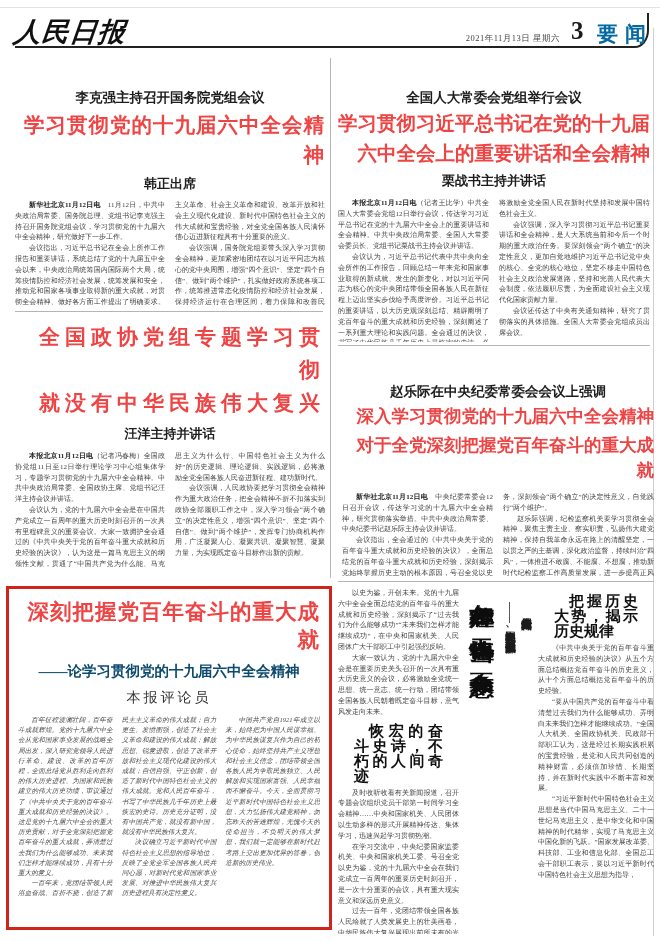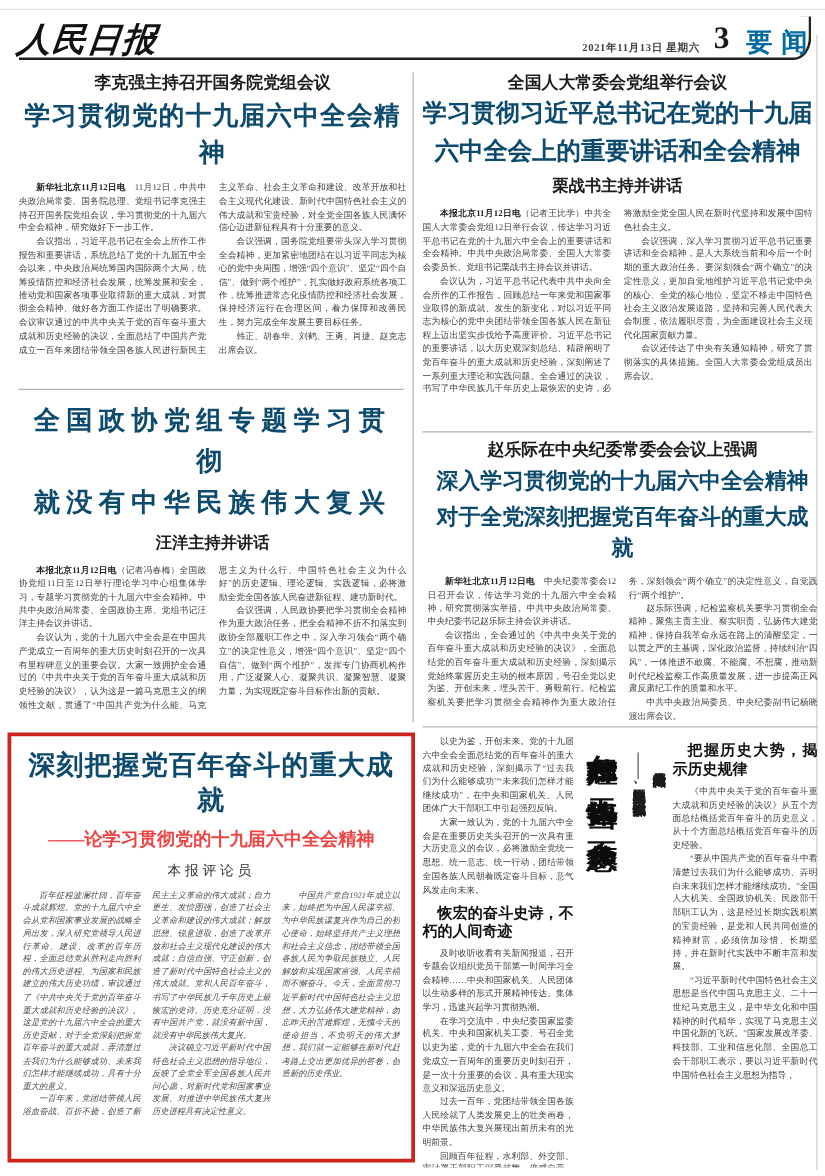--- a/index.html
+++ b/index.html
@@ -9,33 +9,33 @@
   .abs { position:absolute; }
 
   
   .top-scan-line { left:0; top:7px; width:660px; border-top:1px solid #e3e3e3; }
   .masthead { left:14px; top:14px; font-family:"DejaVu Serif", serif; font-style:italic;
               font-weight:bold; font-size:27px; letter-spacing:1px; transform:skewX(-6deg); color:#111; }
   .header-rule { left:15px; top:13px; width:634px; height:35px;
                  border-bottom:2px solid #222; border-right:2px solid #222;
                  border-bottom-right-radius:14px 18px; }
   .header-date { left:420px; top:33px; width:140px; text-align:right; font-size:8.5px;
-                 font-weight:bold; color:#444; letter-spacing:.5px; }
+                 font-weight:normal; color:#444; letter-spacing:.5px; }
   .page-number { left:571px; top:17px; font-size:25px; font-weight:600; color:#1a1a1a; }
   .section-title { left:597px; top:20px; font-size:21px; font-weight:600; letter-spacing:7px; color:#0369a1; }
 
   
   .vdiv { border-left:1px solid #b5b5b5; width:0; }
   .hdiv { border-top:1px solid #b5b5b5; height:0; }
   .page-edge { left:653px; top:28px; height:908px; border-left:1px solid #cfcfcf; }
 
   
   .article { overflow:hidden; }
-  .kicker { text-align:center; font-size:13.5px; font-weight:600; color:#1d1d1d; line-height:16px; }
-  .headline { text-align:center; font-family:"Liberation Sans", sans-serif; font-weight:900; color:#0c4a6e; }
+  .kicker { text-align:center; font-size:13.5px; font-weight:600; color:#1d1d1d; line-height:16px;margin-top:32px; }
+  .headline { text-align:right; font-family:"Liberation Sans", sans-serif; font-weight:900; color:#ef4444; }
   .subline { text-align:center; font-size:13px; font-weight:600; color:#1d1d1d; }
   .body { text-align:justify; font-size:7px; line-height:10.8px; color:#3e3e3e; overflow:hidden; }
   .body p { margin:0; text-indent:2em; }
   .body .lead b { font-weight:bold; color:#222; }
   .cols2 { column-count:2; column-gap:10px; }
 
   
   #art-likeqiang { left:15px; top:58px; width:310px; height:250px; }
   #art-likeqiang .headline { font-size:20.5px; line-height:30px; margin-top:4px; letter-spacing:1px; }
   #art-likeqiang .subline { margin-top:5px; }
@@ -57,32 +57,32 @@
   #art-npc .body { margin-top:8px; height:178px; }
 
   #art-zhaoleji { left:342px; top:352px; width:312px; height:226px; }
   #art-zhaoleji .headline { font-size:17.5px; line-height:25px; margin-top:4px; }
   #art-zhaoleji .body { margin-top:9px; height:140px; }
 
   
   #editorial-box { left:6px; top:586px; width:326px; height:344px;
                    border:3px solid #cf241c; padding:6px 9px; background:#fff; }
   #editorial-box .headline { font-size:21.5px; line-height:28px; margin-top:3px; letter-spacing:1px; }
-  #editorial-box .subtitle { text-align:center; font-size:14.5px; font-weight:700; margin-top:8px; color:#ef4444; }
-  #editorial-box .byline { text-align:center; font-size:11px; margin-top:8px; letter-spacing:3px; color:#333; }
+  #editorial-box .subtitle { text-align:center; font-size:14.5px; font-weight:700; margin-top:8px; color:#0c4a6e; }
+  #editorial-box .byline { text-align:center; font-size:14px; margin-top:8px; letter-spacing:3px; color:#333; }
   #editorial-box .body { margin-top:8px; height:246px; column-count:3; column-gap:9px;
                          font-size:6.6px; line-height:10.2px; color:#4a4a4a; font-style:italic; }
 
   
   #reactions { left:338px; top:588px; width:316px; height:346px; display:flex; }
   #reactions .rcol { height:100%; overflow:hidden; }
   #rcol-left { width:121px; }
   #rcol-right { flex:1; }
-  .subhead { font-family:Liberation Sans, sans-serif; font-weight:800; font-size:12px;
-             line-height:15px; color:#111; margin:5px 0; text-indent:1em; }
+  .subhead { font-family:Liberation Sans, sans-serif; font-weight:800; font-size:15px;
+             line-height:15px; color:#111; margin:5px 16px; text-indent:1em; }
   .v-headline { width:34px; height:100%; margin:0 3px 0 5px; writing-mode:vertical-rl;
                 text-orientation:upright; font-family:"Liberation Sans", sans-serif; font-weight:900;
                 font-size:17px; line-height:34px; letter-spacing:1.5px; color:#0d0d0d;
                 transform:scaleX(1.45); transform-origin:50% 50%; padding-top:2px; }
   .v-headline span + span { margin-top:5px; }
   .v-kicker { width:33px; height:100%; writing-mode:vertical-rl; font-size:10.5px; font-weight:700;
               color:#1c1c1c; line-height:16px; margin-right:4px; }
   .v-kicker .vk1 { display:block; margin-top:22px; }
   .v-kicker .vk2 { display:block; margin-top:14px; }
 </style>
@@ -100,20 +100,21 @@
   <div class="abs page-edge"></div>
 
   <div class="abs hdiv" id="div-left-h"></div>
   <div class="abs vdiv" id="div-center-v"></div>
   <div class="abs hdiv" id="div-right-h1"></div>
   <div class="abs hdiv" id="div-right-h2"></div>
 
   <div class="abs article" id="art-likeqiang">
     <div class="kicker">李克强主持召开国务院党组会议</div>
     <div class="headline">学习贯彻党的十九届六中全会精神</div>
+    <div class="subline">韩正出席</div>
     <div class="body cols2">
       <p class="lead"><b>新华社北京11月12日电</b><span>　11月12日，中共中央政治局常委、国务院总理、党组书记李克强主持召开国务院党组会议，学习贯彻党的十九届六中全会精神，研究做好下一步工作。</span></p>
       <p>会议指出，习近平总书记在全会上所作工作报告和重要讲话，系统总结了党的十九届五中全会以来，中央政治局统筹国内国际两个大局，统筹疫情防控和经济社会发展，统筹发展和安全，推动党和国家各项事业取得新的重大成就，对贯彻全会精神、做好各方面工作提出了明确要求。会议审议通过的中共中央关于党的百年奋斗重大成就和历史经验的决议，全面总结了中国共产党成立一百年来团结带领全国各族人民进行新民主主义革命、社会主义革命和建设、改革开放和社会主义现代化建设、新时代中国特色社会主义的伟大成就和宝贵经验，对全党全国各族人民满怀信心迈进新征程具有十分重要的意义。</p><p>会议强调，国务院党组要带头深入学习贯彻全会精神，更加紧密地团结在以习近平同志为核心的党中央周围，增强“四个意识”、坚定“四个自信”、做到“两个维护”，扎实做好政府系统各项工作，统筹推进常态化疫情防控和经济社会发展，保持经济运行在合理区间，着力保障和改善民生，努力完成全年发展主要目标任务。</p><p>韩正、胡春华、刘鹤、王勇、肖捷、赵克志出席会议。</p><span></span>
     </div>
   </div>
 
   <div class="abs article" id="art-cppcc">
     <div class="headline">全国政协党组专题学习贯彻</div>
     <div class="headline">就没有中华民族伟大复兴</div>
     <div class="subline">汪洋主持并讲话</div>

